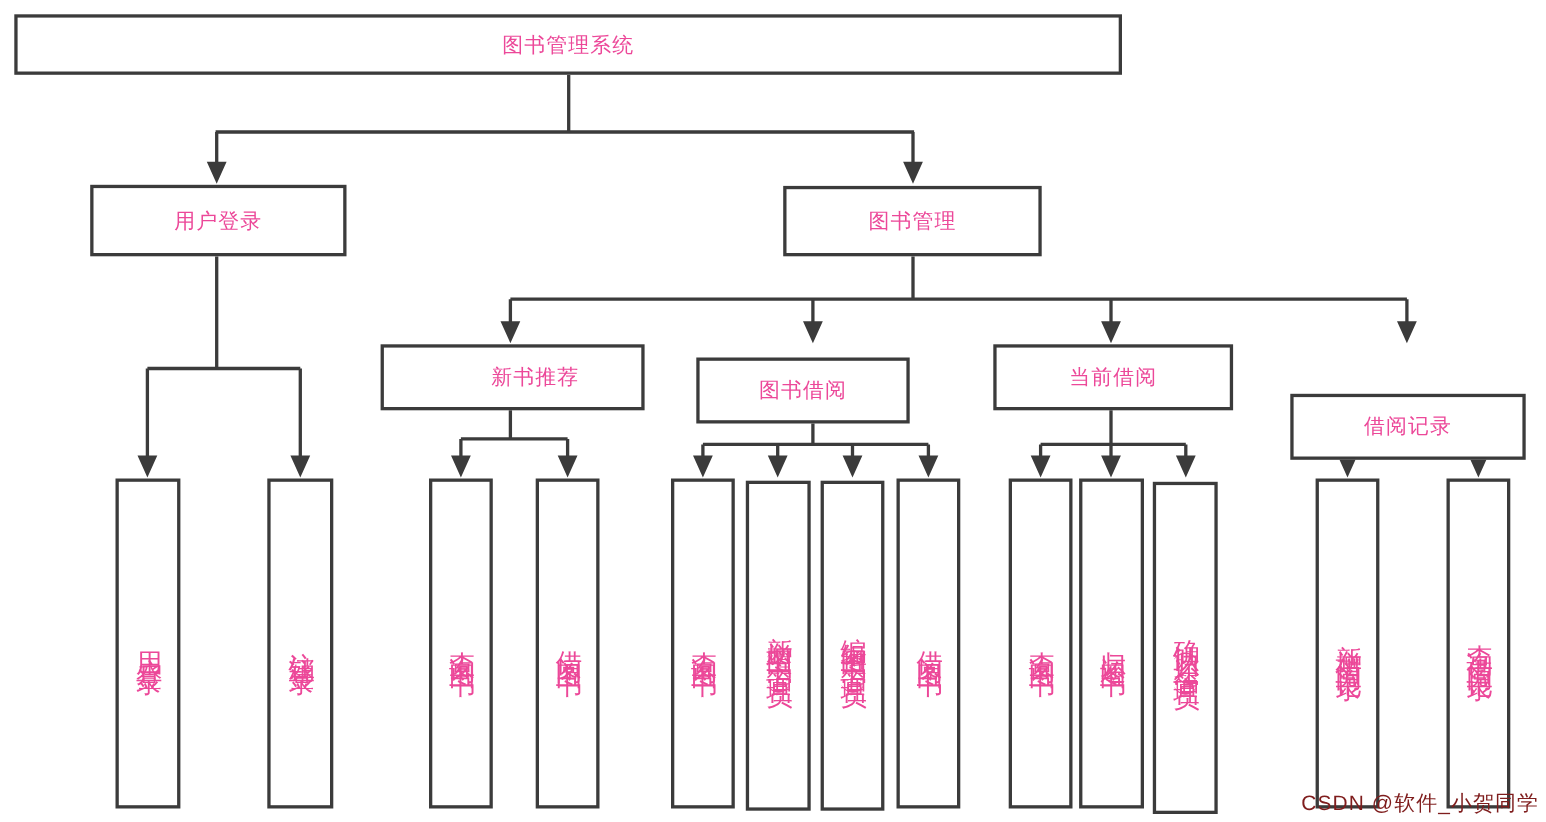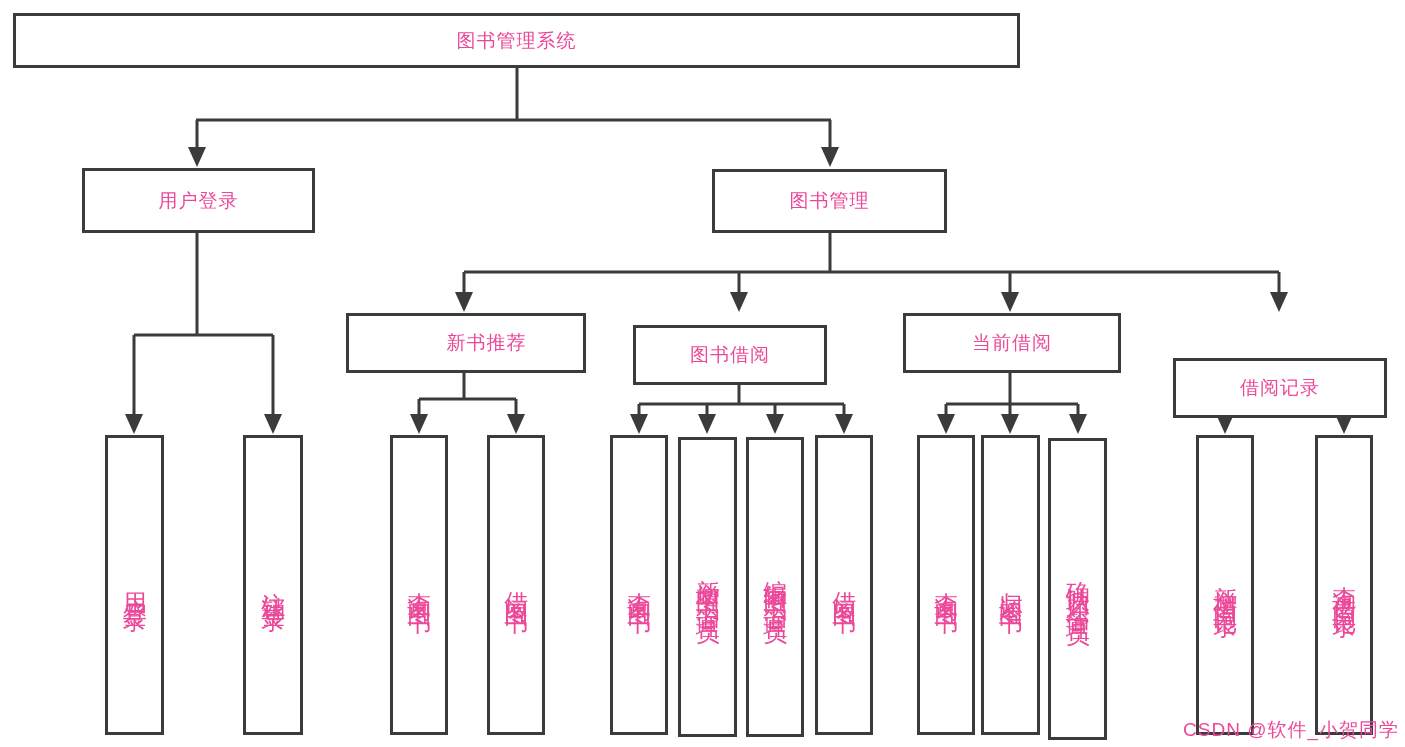--- a/index.html
+++ b/index.html
@@ -43,21 +43,21 @@
     font-size: 24px;
     letter-spacing: 6px;
     line-height: 1.1;
     white-space: nowrap;
   }
   #watermark {
     position: absolute;
     right: 6px;
     bottom: 4px;
     font-size: 19px;
-    color: #ec4899;
+    color: #7f1d1d;
     letter-spacing: 1px;
     white-space: nowrap;
     z-index: 5;
   }
 </style>
 </head>
 <body>
 
 <div id="canvas">
 

